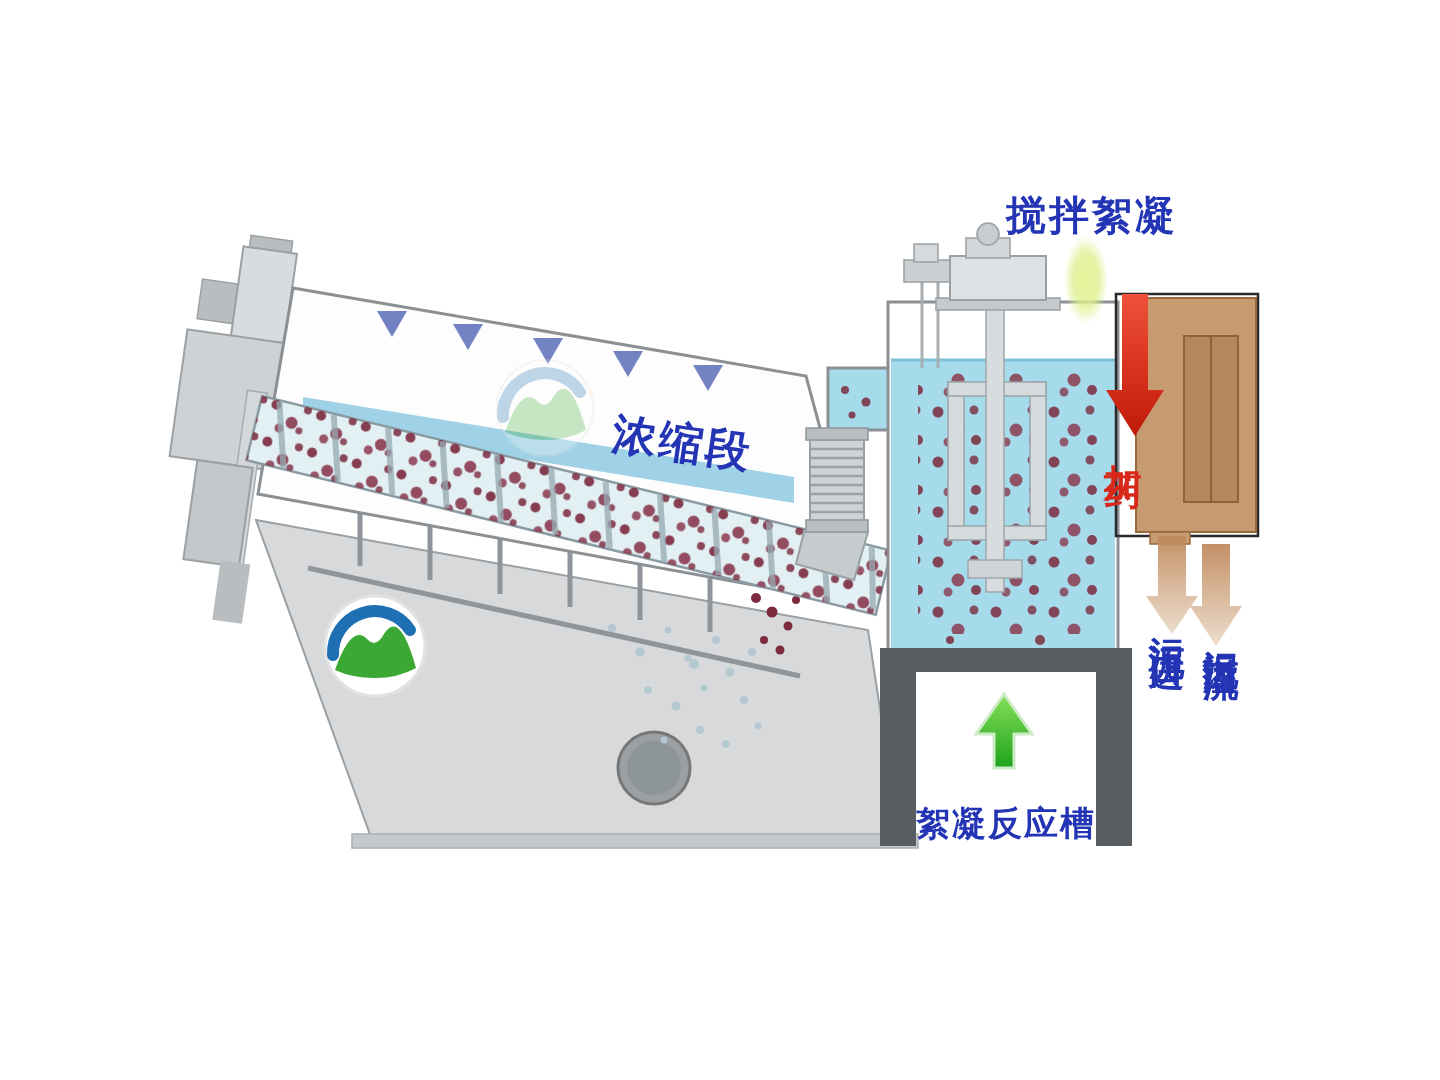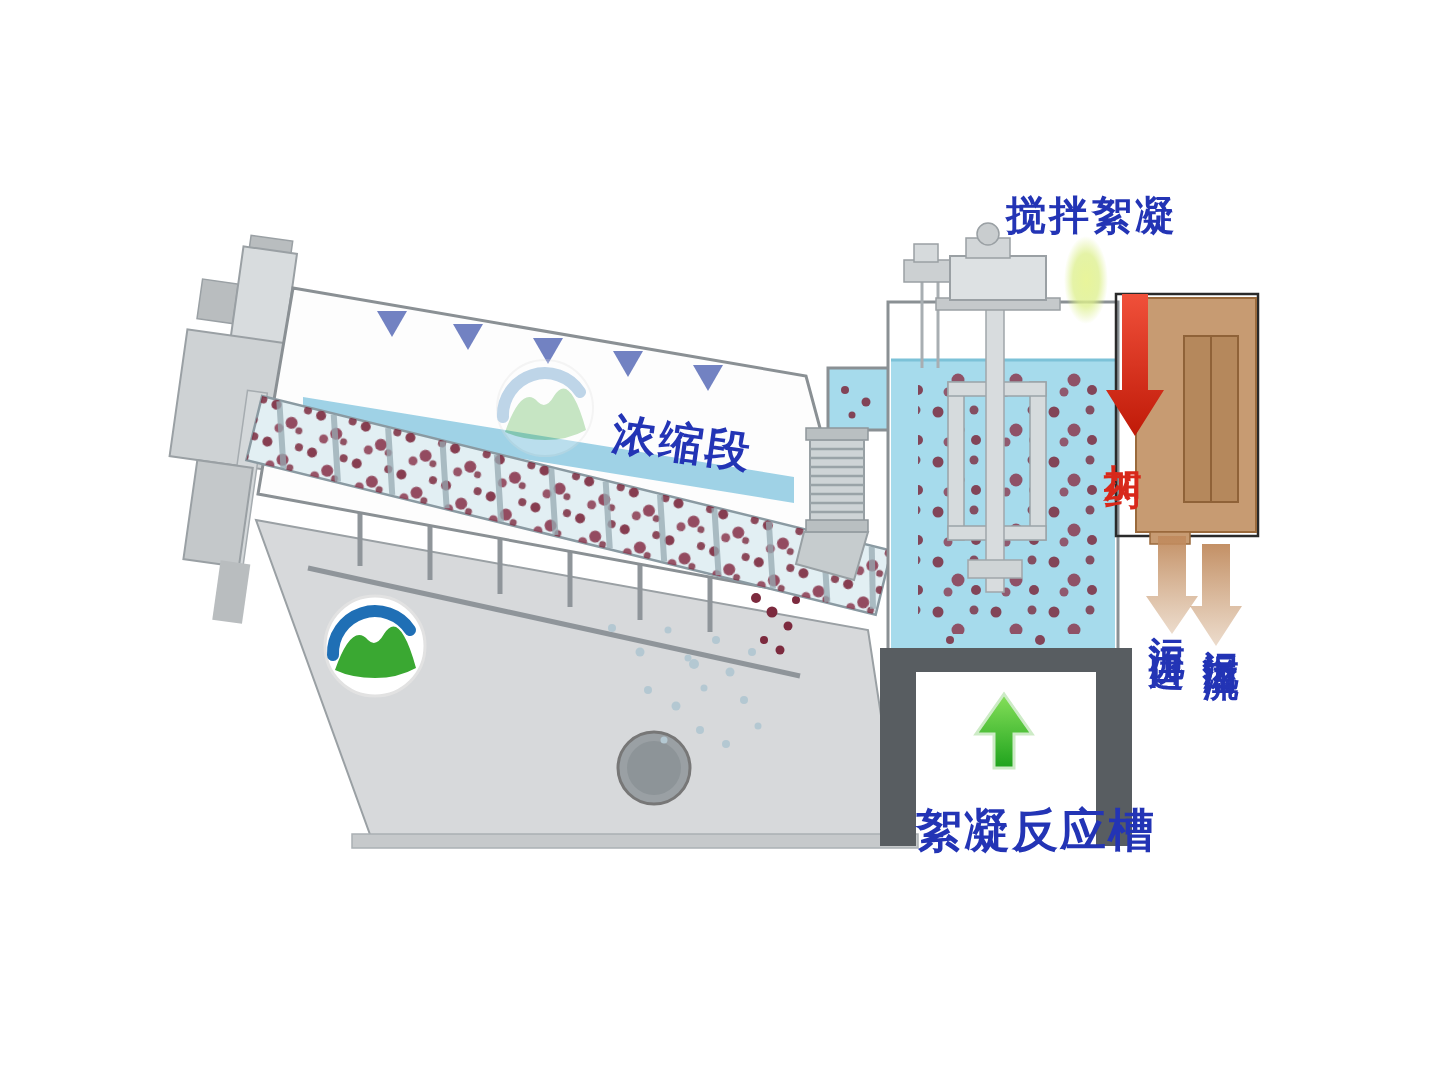--- a/index.html
+++ b/index.html
@@ -24,21 +24,21 @@
   .stage svg{position:absolute;left:0;top:0;}
   .lbl{
     position:absolute;font-weight:bold;color:var(--label-blue);
     font-family:"Liberation Sans","DejaVu Sans",sans-serif;line-height:1.15;
     white-space:nowrap;
   }
   #lbl-mixing{left:1006px;top:192px;font-size:40px;letter-spacing:3px;}
   #lbl-concentration{left:612px;top:418px;font-size:44px;letter-spacing:3px;transform:rotate(8deg);}
   #lbl-dosing{left:1100px;top:434px;font-size:38px;color:var(--label-red);
     writing-mode:vertical-rl;text-orientation:upright;letter-spacing:6px;}
-  #lbl-reaction{left:916px;top:804px;font-size:46px;letter-spacing:2px;}
+  #lbl-reaction{left:916px;top:804px;font-size:34px;letter-spacing:2px;}
   #lbl-inlet{left:1146px;top:608px;font-size:36px;writing-mode:vertical-rl;text-orientation:upright;letter-spacing:8px;}
   #lbl-overflow{left:1200px;top:622px;font-size:36px;writing-mode:vertical-rl;text-orientation:upright;letter-spacing:4px;}
   #caption{
     position:absolute;left:50%;top:946px;transform:translateX(-50%);
     font-size:44px;font-weight:bold;color:var(--caption-green);letter-spacing:2px;white-space:nowrap;
   }
   .mgd{fill:var(--machine-gray-dark);stroke:#9aa0a4;stroke-width:1.5;}
   .water{fill:var(--water-blue);}
 </style>
 </head>

